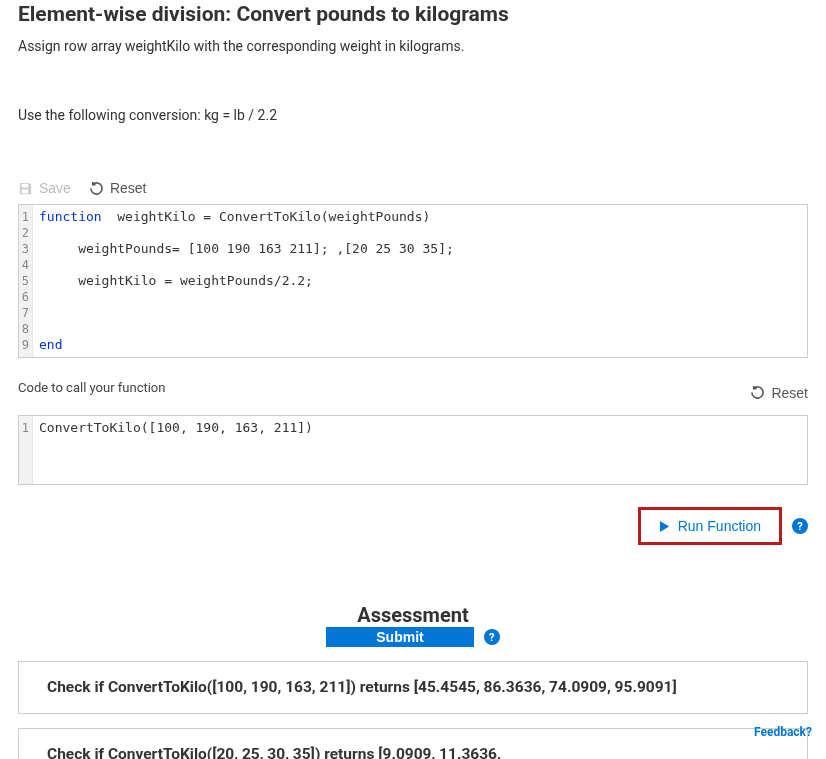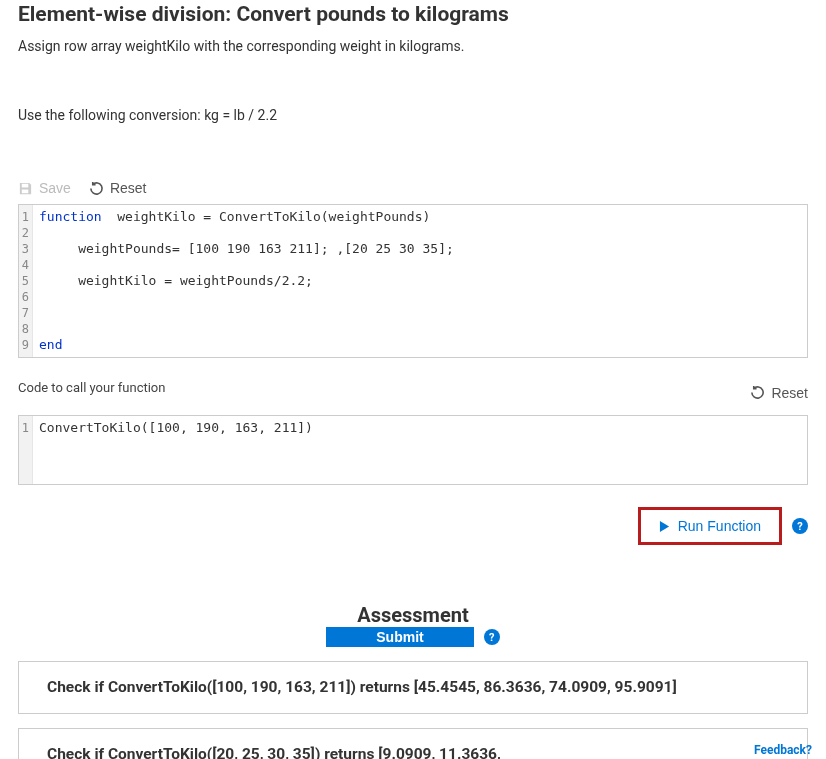--- a/index.html
+++ b/index.html
@@ -26,21 +26,21 @@
 
 .run-row { display: flex; justify-content: flex-end; align-items: center; gap: 10px; margin-top: 18px; margin-bottom: 58px; }
 .run-btn { border: 3px solid #b91c1c; background: #fff; color: #0076d6; font-size: 14px; padding: 8px 18px; display: inline-flex; align-items: center; gap: 8px; cursor: pointer; }
 .help-icon { width: 16px; height: 16px; border-radius: 50%; background: #0076d6; color: #fff; font-size: 11px; font-weight: 700; display: inline-flex; align-items: center; justify-content: center; cursor: pointer; }
 
 .assess-row { display: flex; justify-content: space-between; align-items: center; margin-bottom: 14px; flex-direction: column; }
 .submit-btn { background: #0076d6; color: #fff; border: none; font-size: 14px; font-weight: 600; padding: 2px 50px; cursor: pointer; }
 
 .check-box { border: 1px solid #ccc; padding: 14px 28px; margin-bottom: 14px; font-size: 15.5px; font-weight: 700; color: #333; line-height: 1.5; }
 
-.feedback { position: fixed; bottom: 2px; right: 14px; font-size: 12px; font-weight: 700; color: #0076d6; cursor: pointer; }
+.feedback { position: fixed; bottom: 20px; right: 14px; font-size: 12px; font-weight: 700; color: #0076d6; cursor: pointer; }
 svg { display: block; }
 </style>
 </head>
 <body>
 
 <h1 class="page-title">Element-wise division: Convert pounds to kilograms</h1>
 <p class="desc-text">Assign row array weightKilo with the corresponding weight in kilograms.</p>
 <p class="desc-text" style="margin-bottom:54px;">Use the following conversion: kg = lb / 2.2</p>
 
 <div class="sect-row">

